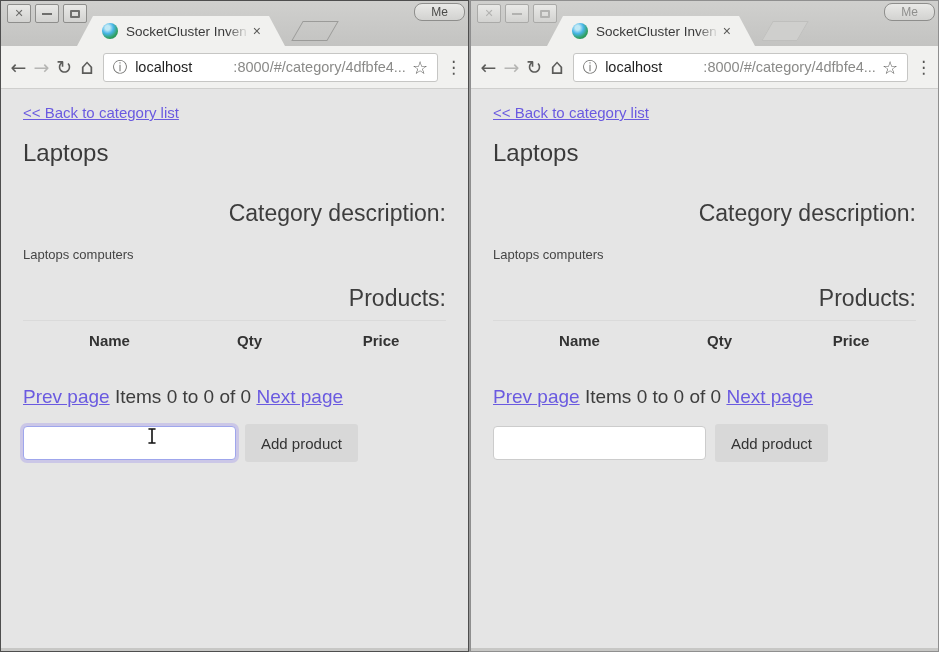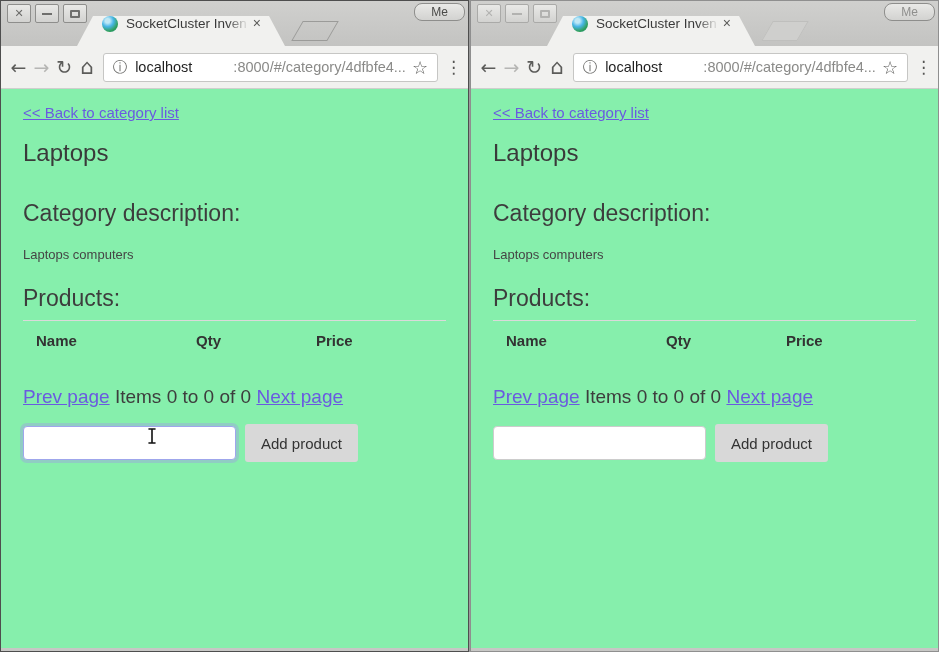--- a/index.html
+++ b/index.html
@@ -26,21 +26,21 @@
   .inactive .win-btn .bar { background:#b2b2b0; }
   .inactive .win-btn .box { border-color:#b2b2b0; }
   .profile-btn { position:absolute; top:2px; right:3px; min-width:30px; height:18px;
                  border:1px solid #8e8e8c; border-radius:8px; padding:0 16px;
                  background:linear-gradient(#e9e9e7,#d2d2d0); font-size:12px;
                  color:#4a4a48; display:flex; align-items:center; justify-content:center; }
   .inactive .profile-btn { color:#8f8f8d; }
 
   .tab { position:absolute; bottom:0; left:76px; width:208px; height:30px;
          background:#f1f1ef; clip-path:polygon(0 100%, 16px 0, calc(100% - 16px) 0, 100% 100%);
-         display:flex; padding:0 24px 0 25px; }
+         display:flex; align-items:center; padding:0 24px 0 25px; }
   .favicon { width:16px; height:16px; border-radius:50%; flex:0 0 16px;
              background:radial-gradient(circle at 35% 30%, #bfe8f5 0 15%, #49b6e8 38%, #2e9e56 70%, #1c7fb5 100%); }
   .tab-title { position:relative; flex:1; margin-left:8px; font-size:13.5px; color:#3a3a3a;
                white-space:nowrap; overflow:hidden; }
   .tab-title::after { content:""; position:absolute; right:0; top:0; bottom:0; width:22px;
                       background:linear-gradient(to right, rgba(241,241,239,0), #f1f1ef); }
   .tab-close { flex:0 0 auto; margin-left:4px; font-size:14px; color:#5a5a58; line-height:1; }
   .newtab { position:absolute; bottom:5px; left:296px; width:36px; height:20px;
             transform:skewX(-30deg); }
   .active  .newtab { border:1px solid #9b9b99; background:transparent; }
@@ -60,30 +60,30 @@
                font-family:"DejaVu Sans",sans-serif; }
   .url-text { flex:1; font-size:14.5px; white-space:nowrap; overflow:hidden; }
   .url-host { color:#1f1f1f; }
   .url-path { color:#8a8a88;margin-left:41px; }
   .star-icon { font-size:18px; color:#5c5c5a; margin-left:6px;
                font-family:"DejaVu Sans",sans-serif; }
   .menu-icon { width:22px; text-align:center; font-size:17px; color:#555553; letter-spacing:0;
                font-family:"DejaVu Sans",sans-serif; }
 
   
-  .content { flex:1; background:#86efac; padding:14px 22px 0 22px; overflow:hidden; }
+  .content { flex:1; background:#e5e5e5; padding:14px 22px 0 22px; overflow:hidden; }
   .back-link { display:inline-block; font-size:15px; color:#6a5ae0; margin-top:1px; }
   .page-title { font-size:24px; font-weight:400; color:#3a3a3a; margin-top:17px; }
-  .section-heading { font-size:23px; font-weight:400; color:#3d3d3d; }
+  .section-heading { font-size:23px; font-weight:400; color:#3d3d3d;text-align:right; }
   .desc-heading { margin-top:33px; }
   .desc-text { font-size:13px; color:#454545; margin-top:20px; }
   .products-heading { margin-top:23px; }
   .hr { border:none; border-top:1px solid #dadada; margin-top:8px; }
   .thead { display:grid; grid-template-columns:160px 120px auto; margin-top:11px; }
-  .thead .th { padding-left:13px; font-size:15px; font-weight:700; color:#333; }
+  .thead .th { padding-left:13px; font-size:15px; font-weight:700; color:#333;text-align:center; }
   .pagination { margin-top:37px; font-size:19px; color:#3d3d3d; }
   .page-link { color:#6a5ae0; }
   .add-row { margin-top:16px; display:flex; align-items:center; }
   .product-input { width:213px; height:34px; border:1px solid #cccccc; border-radius:4px;
                    font-size:15px; padding:0 8px; outline:none; background:#fff; }
   .product-input.focused { border:1px solid #9fa6ec; box-shadow:0 0 0 3px rgba(160,150,235,.38); }
   .add-btn { margin-left:9px; height:38px; padding:0 16px; border:none; border-radius:3px;
              background:#d8d8d8; font-size:15px; color:#333; font-family:inherit; }
 
   

